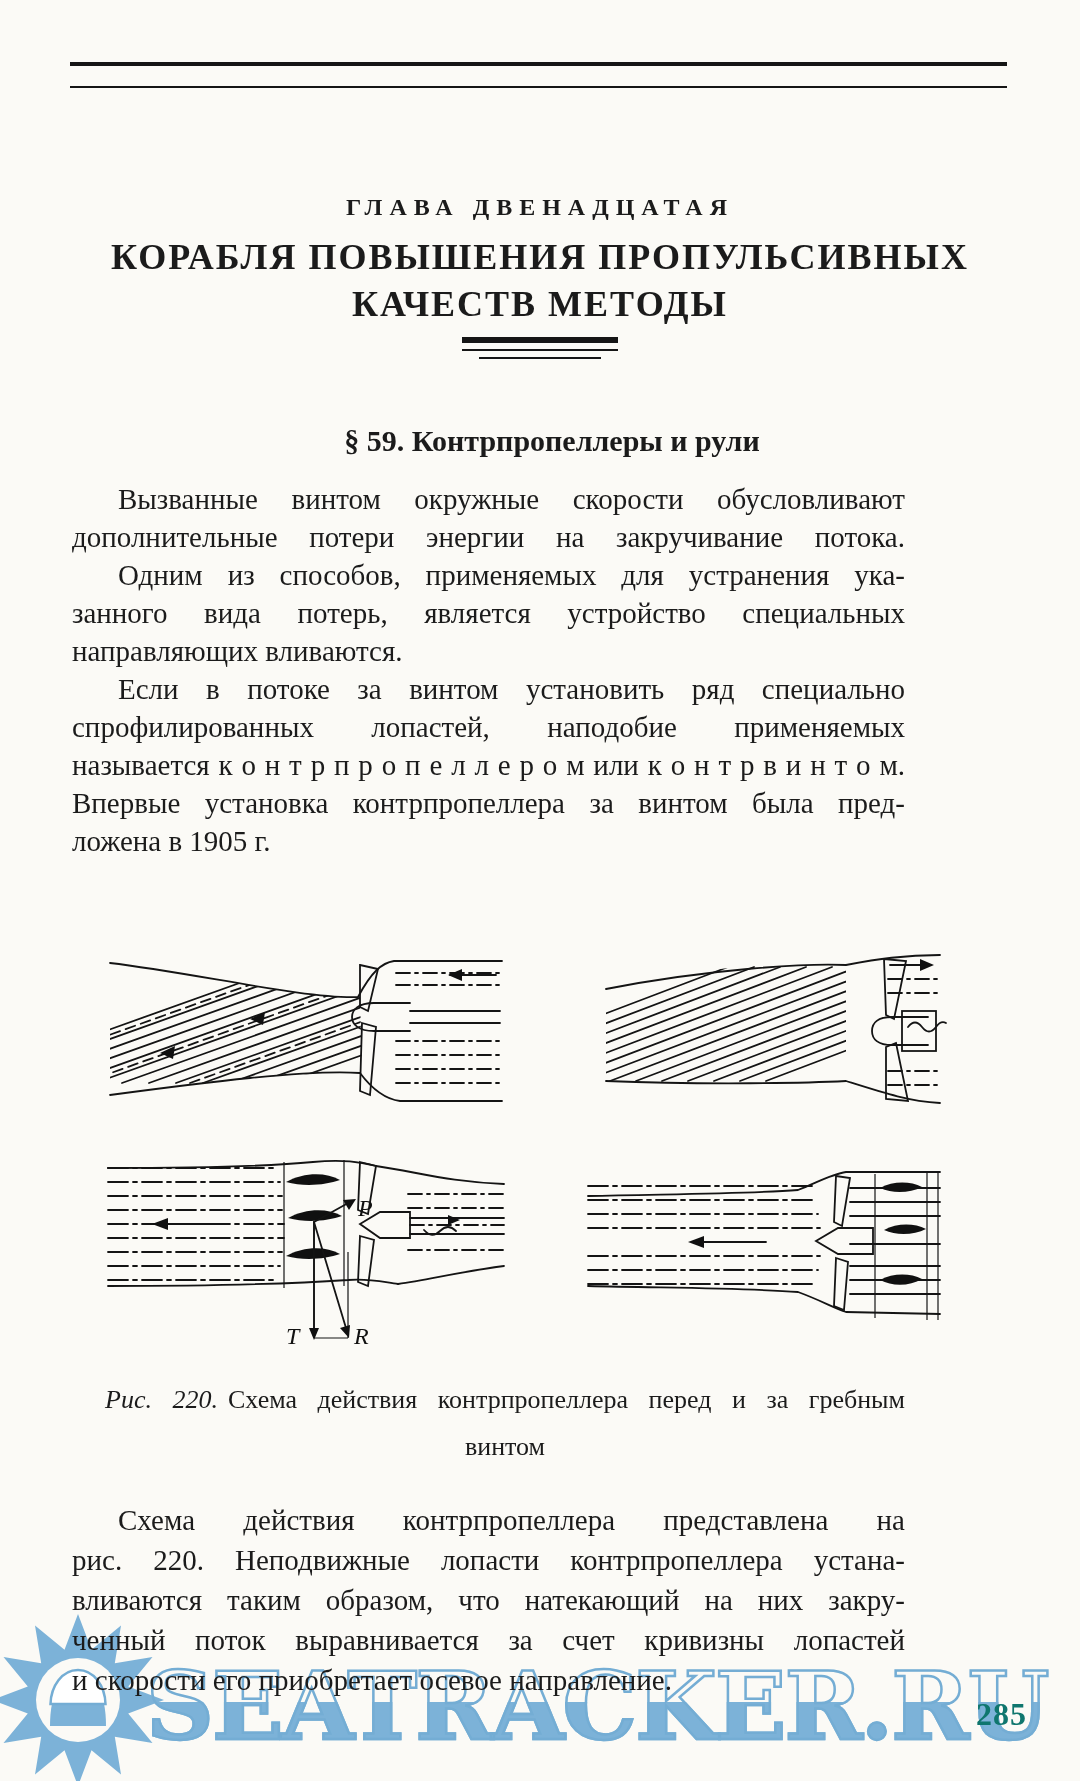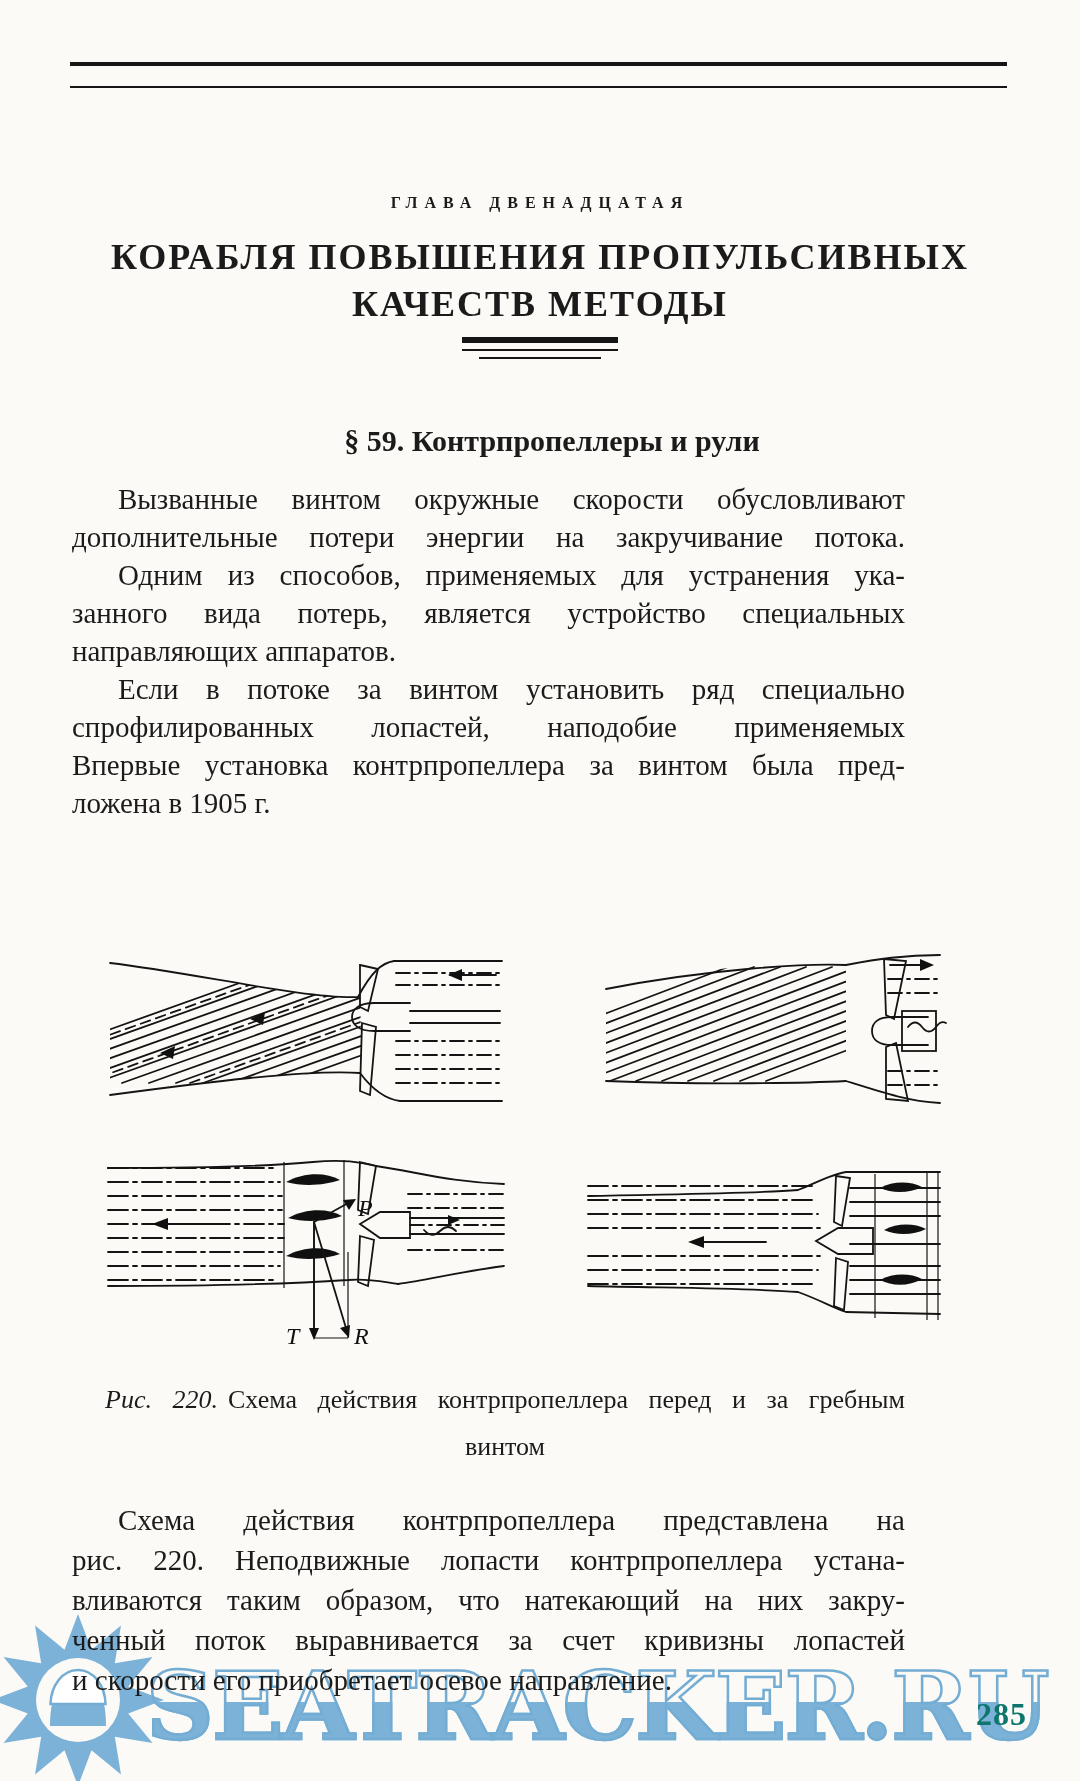--- a/index.html
+++ b/index.html
@@ -1,20 +1,20 @@
 <!DOCTYPE html>
 <html><head>
 <meta charset="utf-8">
 <style>
   html,body{margin:0;padding:0;}
   .page{position:relative;width:1080px;height:1781px;background:#fbfaf6;overflow:hidden;
         font-family:"Liberation Serif",serif;color:#1b1b1b;}
   .rule{position:absolute;background:#151515;}
   .chapter{position:absolute;top:194px;left:0;width:1080px;text-align:center;
-           font-size:16px;letter-spacing:7px;font-weight:bold;}
+           font-size:24px;letter-spacing:7px;font-weight:bold;}
   .title-line{position:absolute;left:0;width:1080px;text-align:center;
               font-size:36px;font-weight:bold;letter-spacing:2px;}
   .divider{position:absolute;top:337px;left:50%;transform:translateX(-50%);width:160px;}
   .divider .d1{height:6px;background:#151515;margin:0 auto;width:156px;}
   .divider .d2{height:2px;background:#151515;margin:6px auto 0;width:156px;}
   .divider .d3{height:2px;background:#151515;margin:6px auto 0;width:122px;}
   .section-heading{position:absolute;top:424px;left:0;width:1080px;text-align:center;
                    font-size:30px;font-weight:bold;z-index:2;padding-left:12px;}
   .textblock{position:absolute;left:72px;width:833px;z-index:2;}
   .line{font-size:29px;line-height:38px;height:38px;white-space:nowrap;
@@ -60,23 +60,24 @@
       <div class="d3"></div>
   </div>
 
   <div class="section-heading">§ 59. Контрпропеллеры и рули</div>
 
   <div class="textblock" style="top:480px;">
     <div class="line indent">Вызванные винтом окружные скорости обусловливают</div>
     <div class="line">дополнительные потери энергии на закручивание потока.</div>
     <div class="line indent">Одним из способов, применяемых для устранения ука-</div>
     <div class="line">занного вида потерь, является устройство специальных</div>
-    <div class="line last">направляющих аппаратов.</div>
+    <div class="line last">направляющих вливаются.</div>
     <div class="line indent">Если в потоке за винтом установить ряд специально</div>
     <div class="line">спрофилированных лопастей, наподобие применяемых</div>
+    <div class="line">называется к о н т р п р о п е л л е р о м или к о н т р в и н т о м.</div>
     <div class="line">Впервые установка контрпропеллера за винтом была пред-</div>
     <div class="line last">ложена в 1905 г.</div>
   </div>
 
   <div class="figure" style="left:110px;top:953px;">
     <svg width="392" height="152" viewBox="0 0 392 152">
       <defs>
           <clipPath id="clip-tl">
             <path d="M0,10 C85,20 195,46 250,44 L252,122 C200,116 90,130 0,142 Z"></path>
           </clipPath>

